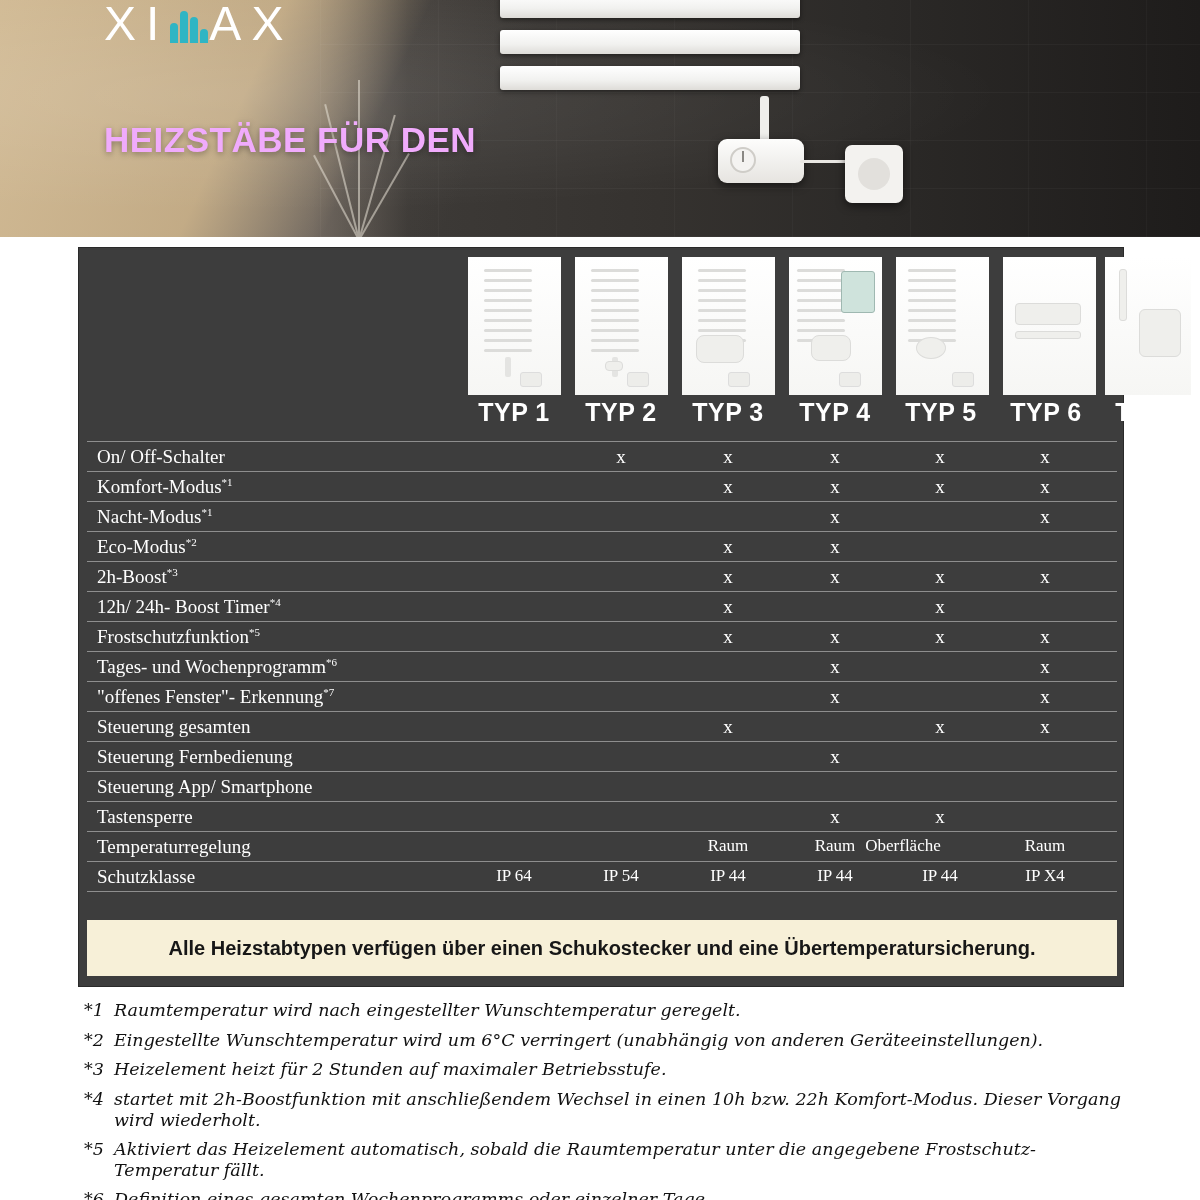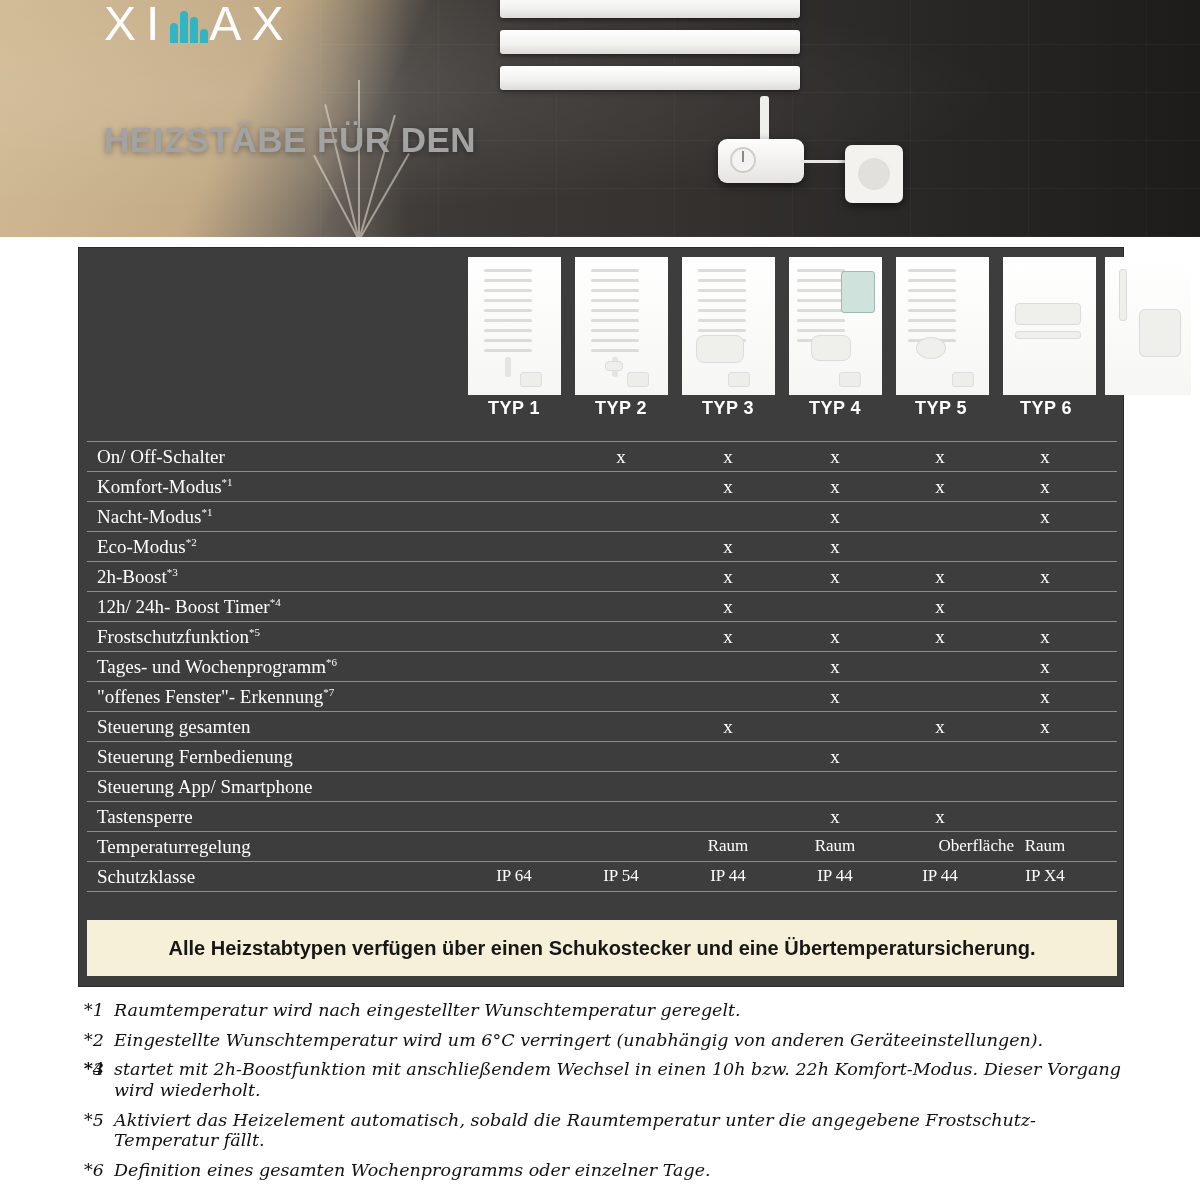--- a/index.html
+++ b/index.html
@@ -113,21 +113,21 @@
   .logo .m-mark span:nth-child(2){ left: 11px; height: 32px; }
   .logo .m-mark span:nth-child(3){ left: 21px; height: 26px; }
   .logo .m-mark span:nth-child(4){ left: 31px; height: 14px; }
 
   .hero-kicker {
     position: absolute; left: 104px; top: 82px;
     color: #ffffff; font-size: 29px; font-weight: 700; letter-spacing: 1.2px;
   }
   .hero-title {
     position: absolute; left: 104px; top: 120px;
-    color: #a3a3a3; font-size: 35px; font-weight: 700; line-height: 1.17;
+    color: #f0abfc; font-size: 35px; font-weight: 700; line-height: 1.17;
     letter-spacing: 0.5px;
     text-shadow: 0 2px 6px rgba(0,0,0,0.35);
   }
 
   
   .panel {
     position: absolute; left: 78px; top: 247px;
     width: 1046px; height: 740px;
     background: #3d3d3d;
     border: 1px solid #2a2a2a;
@@ -158,21 +158,21 @@
   }
   .thumb .disp {
     position: absolute; border-radius: 3px; background: #cfe3dc; border: 1px solid #9fb8b1;
   }
 
   .hdrrow {
     position: absolute; left: 0; top: 150px; height: 40px; width: 100%;
   }
   .typ {
     position: absolute; top: 0; width: 100px; text-align: center;
-    color: #ffffff; font-weight: 700; font-size: 18px; letter-spacing: 0.5px;
+    color: #ffffff; font-weight: 700; font-size: 25px; letter-spacing: 0.5px;
   }
 
   .grid {
     position: absolute; left: 8px; top: 194px;
     width: 1030px;
     font-family: Liberation Serif, serif;
   }
   .row {
     position: relative;
     height: 31px;
@@ -432,21 +432,21 @@
         </div>
         <div class="row">
           <div class="label">Tastensperre</div>
           <div class="cell" style="left: 698px;">x</div>
           <div class="cell" style="left: 803px;">x</div>
         </div>
         <div class="row">
           <div class="label">Temperaturregelung</div>
           <div class="cell small" style="left: 591px;">Raum</div>
           <div class="cell small" style="left: 698px;">Raum</div>
-          <div class="cell small" style="left: 827px; text-align: right;">Oberfläche</div>
+          <div class="cell small" style="left: 766px;">Oberfläche</div>
           <div class="cell small" style="left: 908px;">Raum</div>
           <div class="cell small" style="left: 1013px;">Raum</div>
         </div>
         <div class="row">
           <div class="label">Schutzklasse</div>
           <div class="cell small" style="left: 377px;">IP 64</div>
           <div class="cell small" style="left: 484px;">IP 54</div>
           <div class="cell small" style="left: 591px;">IP 44</div>
           <div class="cell small" style="left: 698px;">IP 44</div>
           <div class="cell small" style="left: 803px;">IP  44</div>
@@ -454,19 +454,19 @@
           <div class="cell small" style="left: 1013px;">IP  44</div>
         </div>
       </div>
 
     <div class="note">Alle Heizstabtypen verfügen über einen Schukostecker und eine Übertemperatursicherung.</div>
   </div>
 
   <div class="foots" id="foots">
       <p class="foot"><span class="mk">*1</span><span>Raumtemperatur wird nach eingestellter Wunschtemperatur geregelt.</span></p>
       <p class="foot"><span class="mk">*2</span><span>Eingestellte Wunschtemperatur wird um 6°C verringert (unabhängig von anderen Geräteeinstellungen).</span></p>
-      <p class="foot"><span class="mk">*3</span></p>
+      <p class="foot"><span class="mk">*3</span><span>Heizelement heizt für 2 Stunden auf maximaler Betriebsstufe.</span></p>
       <p class="foot"><span class="mk">*4</span><span>startet mit 2h-Boostfunktion mit anschließendem Wechsel in einen 10h bzw. 22h Komfort-Modus. Dieser Vorgang wird wiederholt.</span></p>
       <p class="foot"><span class="mk">*5</span><span>Aktiviert das Heizelement automatisch, sobald die Raumtemperatur unter die angegebene Frostschutz-Temperatur fällt.</span></p>
       <p class="foot"><span class="mk">*6</span><span>Definition eines gesamten Wochenprogramms oder einzelner Tage.</span></p>
     </div>
 
 </div>
 
 </body></html>

